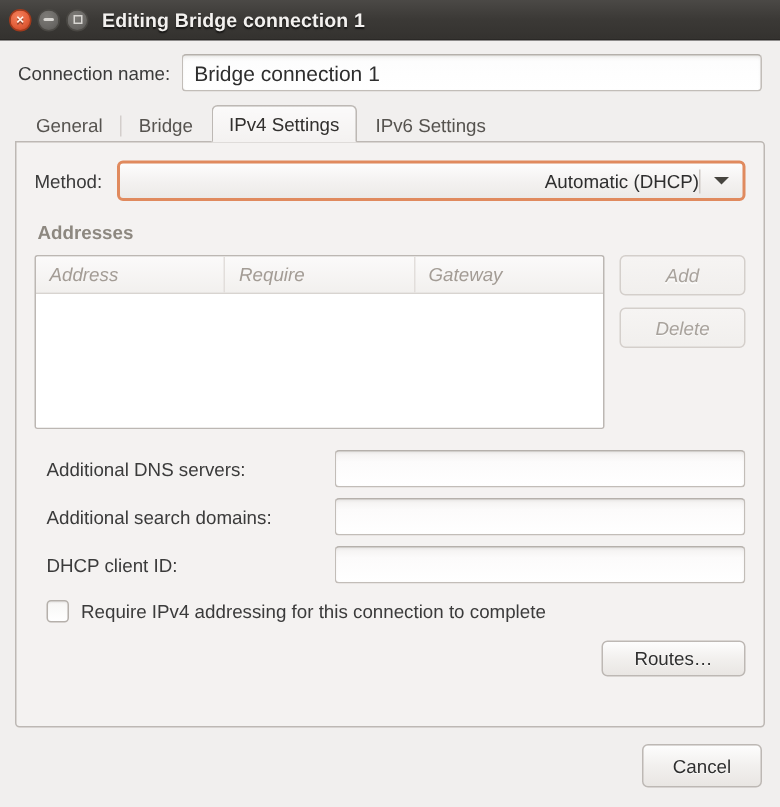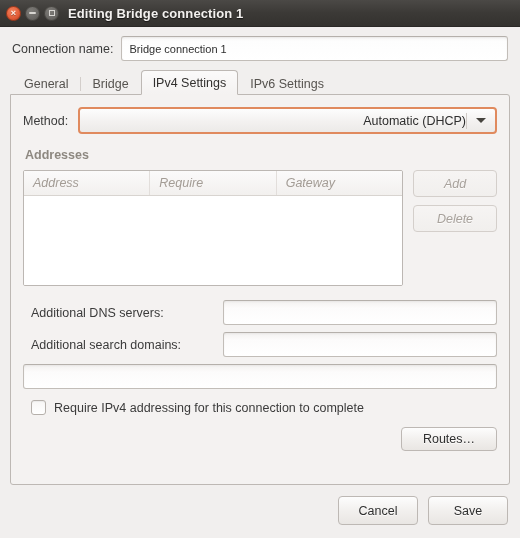--- a/index.html
+++ b/index.html
@@ -79,21 +79,21 @@
   .txtfield {
     flex: 1;
     height: 25px;
     box-sizing: border-box;
     background: linear-gradient(to bottom, #f6f5f4 0%, #fdfdfd 18%, #ffffff 100%);
     border: 1px solid #c2bdb8;
     border-top-color: #b5b0ab;
     border-radius: 3px;
     padding: 0 7px;
     font-family: "Liberation Sans", sans-serif;
-    font-size: 11px;
+    font-size: 14px;
     color: #2e2e2e;
     display: flex;
     align-items: center;
     box-shadow: inset 0 1px 2px rgba(0,0,0,.055);
   }
 
   
   .notebook {
     margin: 0 10px;
     position: relative;
@@ -378,32 +378,32 @@
     <div class="fields">
       <div class="frow">
         <div class="flabel">Additional DNS servers:</div>
         <input class="finput" type="text" value="" style="">
       </div>
       <div class="frow">
         <div class="flabel">Additional search domains:</div>
         <input class="finput" type="text" value="" style="">
       </div>
       <div class="frow">
+        <div class="flabel">DHCP client ID:</div>
         <input class="finput" type="text" value="" style="">
       </div>
     </div>
 
     <div class="checkrow">
       <div class="checkbox"></div>
       <div class="checklabel">Require IPv4 addressing for this connection to complete</div>
     </div>
 
     <div class="routes-row">
       <div class="btn btn-wide">Routes…</div>
     </div>
 
   </div>
 </div>
 
 <div class="actionbar">
   <div class="btn btn-action">Cancel</div>
-  <div class="btn btn-action">Save</div>
 </div>
 
 </body></html>

